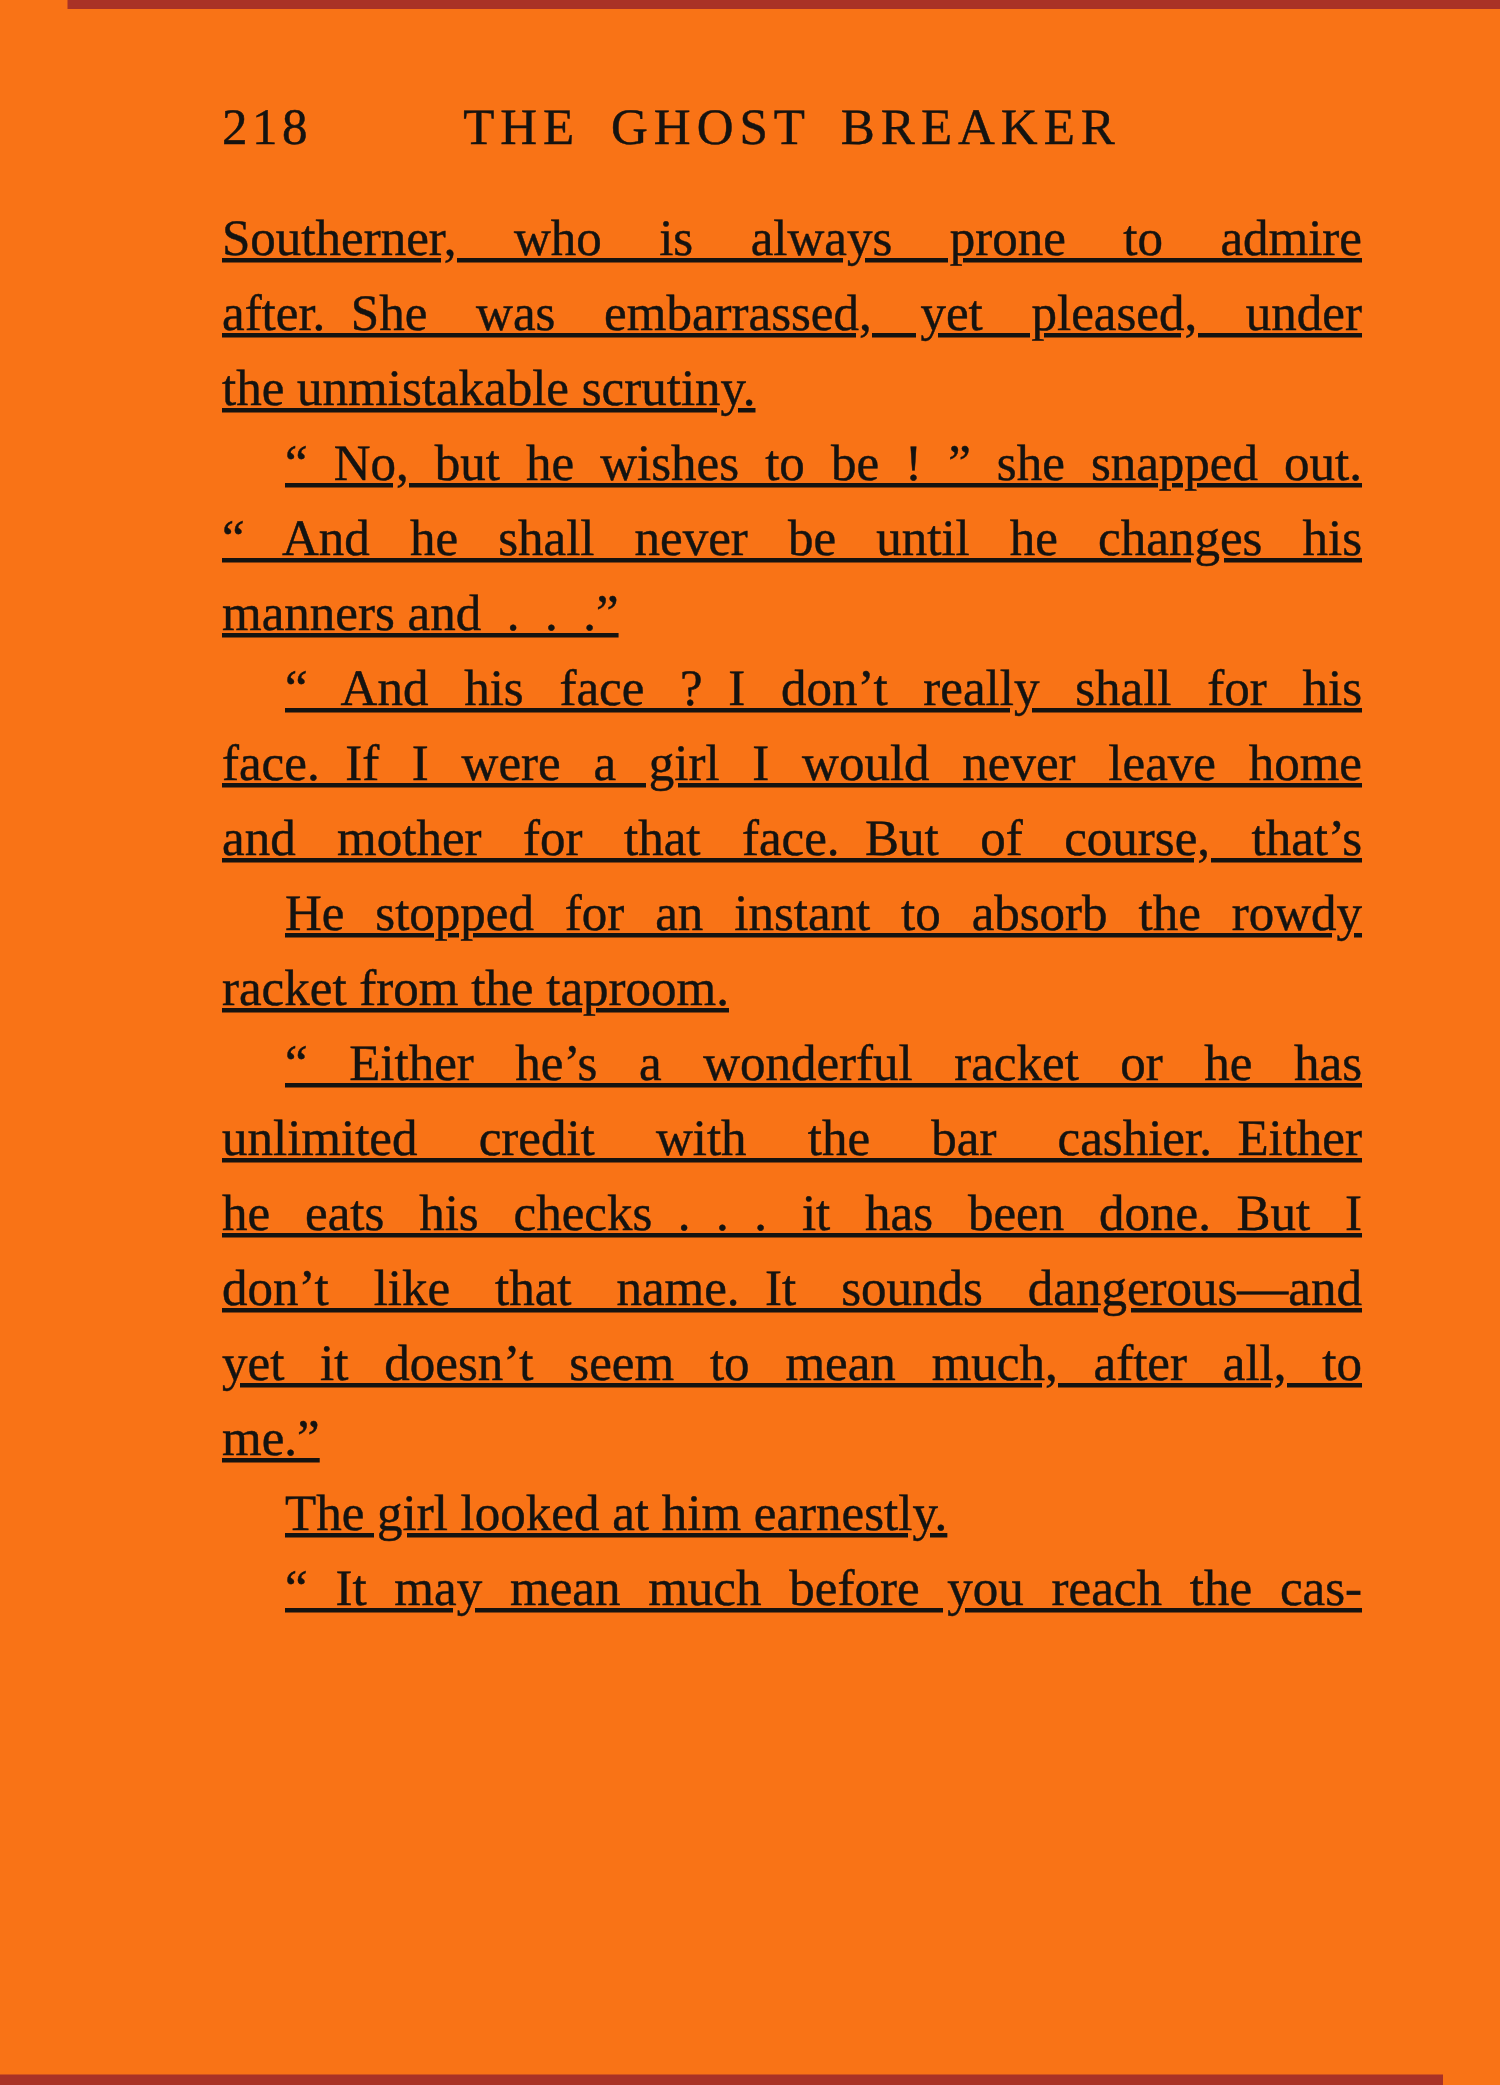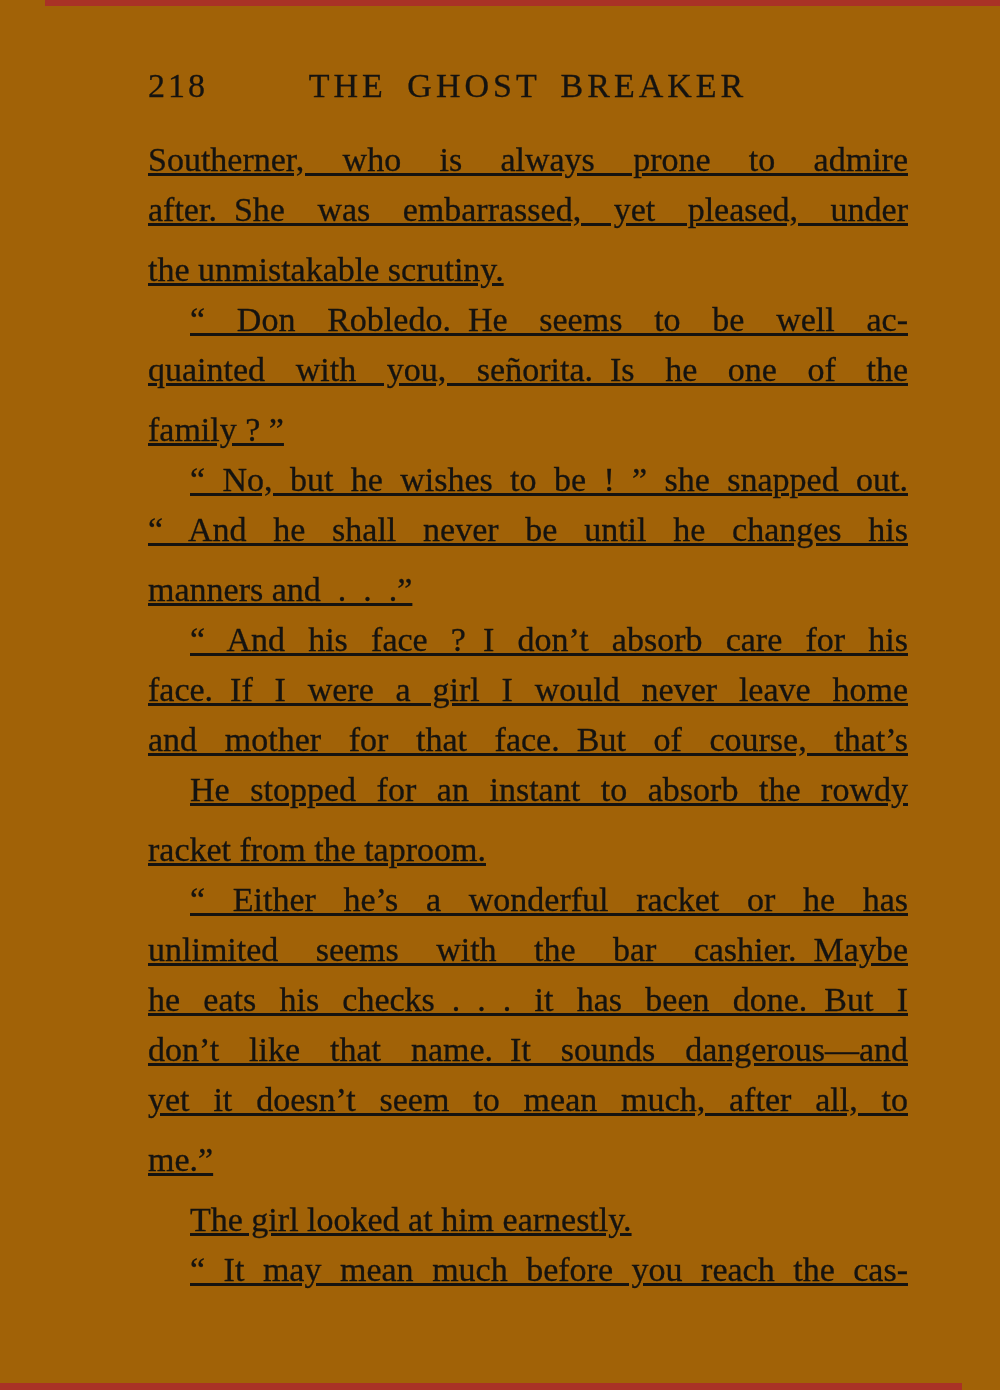--- a/index.html
+++ b/index.html
@@ -4,21 +4,21 @@
 <style>
   html, body {
     margin: 0;
     padding: 0;
     background: #ffffff;
   }
   .page {
     position: relative;
     width: 1000px;
     height: 1390px;
-    background: #a16207;
+    background: #f97316;
     overflow: hidden;
     font-family: "Liberation Serif", "DejaVu Serif", serif;
     color: #151310;
     -webkit-text-stroke: 0.3px #151310;
   }
   .redline {
     position: absolute;
     background: #a93226;
   }
   .redline.top {
@@ -63,21 +63,20 @@
     line-height: 50px;
   }
   .ln {
     text-align: justify;
     text-align-last: justify;
     white-space: normal;
     text-decoration: underline;
   }
   .ln.last {
     text-align-last: left;
-    margin-top: 10px;
   }
   .ln.ind {
     padding-left: 42px;
   }
 </style>
 </head>
 <body>
 
 <div class="page">
 
@@ -89,46 +88,41 @@
   </div>
 
   <div class="bodytext">
 
     <div class="paragraph">
       <div class="ln">Southerner, who is always prone to admire</div>
       <div class="ln">after. She was embarrassed, yet pleased, under</div>
       <div class="ln last">the unmistakable scrutiny.</div>
     </div>
 
-    <div class="paragraph">
-      <div class="ln ind">“ Don Robledo. He seems to be well ac-</div>
-      <div class="ln">quainted with you, señorita. Is he one of the</div>
-      <div class="ln last">family ? ”</div>
-    </div>
 
     <div class="paragraph">
       <div class="ln ind">“ No, but he wishes to be ! ” she snapped out.</div>
       <div class="ln">“ And he shall never be until he changes his</div>
       <div class="ln last">manners and . . .”</div>
     </div>
 
     <div class="paragraph">
-      <div class="ln ind">“ And his face ? I don’t absorb care for his</div>
+      <div class="ln ind">“ And his face ? I don’t really shall for his</div>
       <div class="ln">face. If I were a girl I would never leave home</div>
       <div class="ln">and mother for that face. But of course, that’s</div>
     </div>
 
     <div class="paragraph">
       <div class="ln ind">He stopped for an instant to absorb the rowdy</div>
       <div class="ln last">racket from the taproom.</div>
     </div>
 
     <div class="paragraph">
       <div class="ln ind">“ Either he’s a wonderful racket or he has</div>
-      <div class="ln">unlimited seems with the bar cashier. Maybe</div>
+      <div class="ln">unlimited credit with the bar cashier. Either</div>
       <div class="ln">he eats his checks . . . it has been done. But I</div>
       <div class="ln">don’t like that name. It sounds dangerous—and</div>
       <div class="ln">yet it doesn’t seem to mean much, after all, to</div>
       <div class="ln last">me.”</div>
     </div>
 
     <div class="paragraph">
       <div class="ln last ind">The girl looked at him earnestly.</div>
     </div>
 

